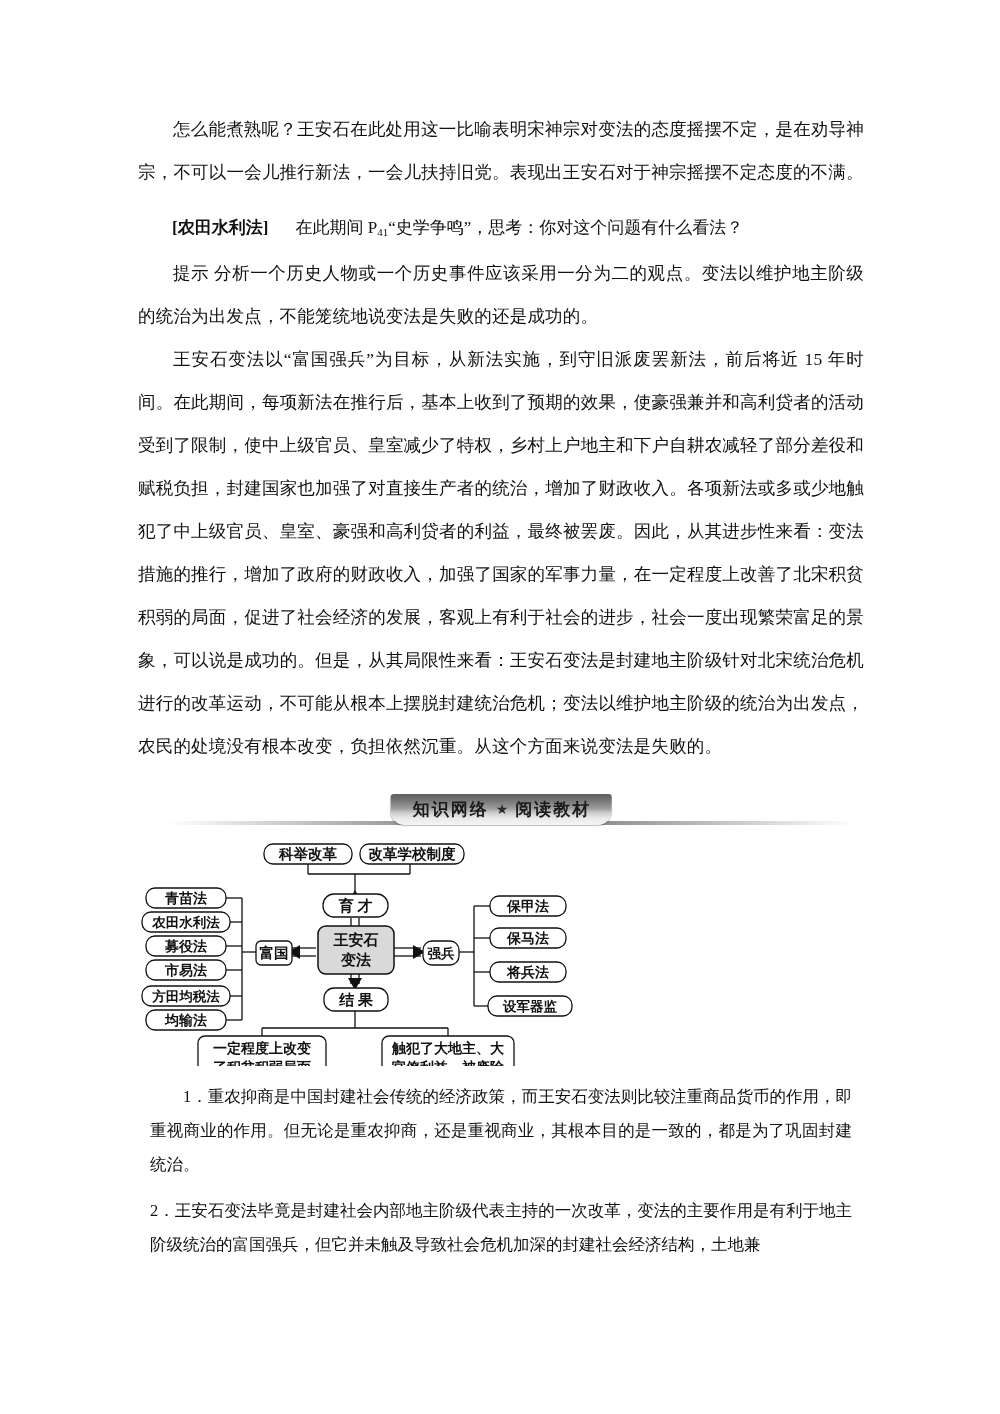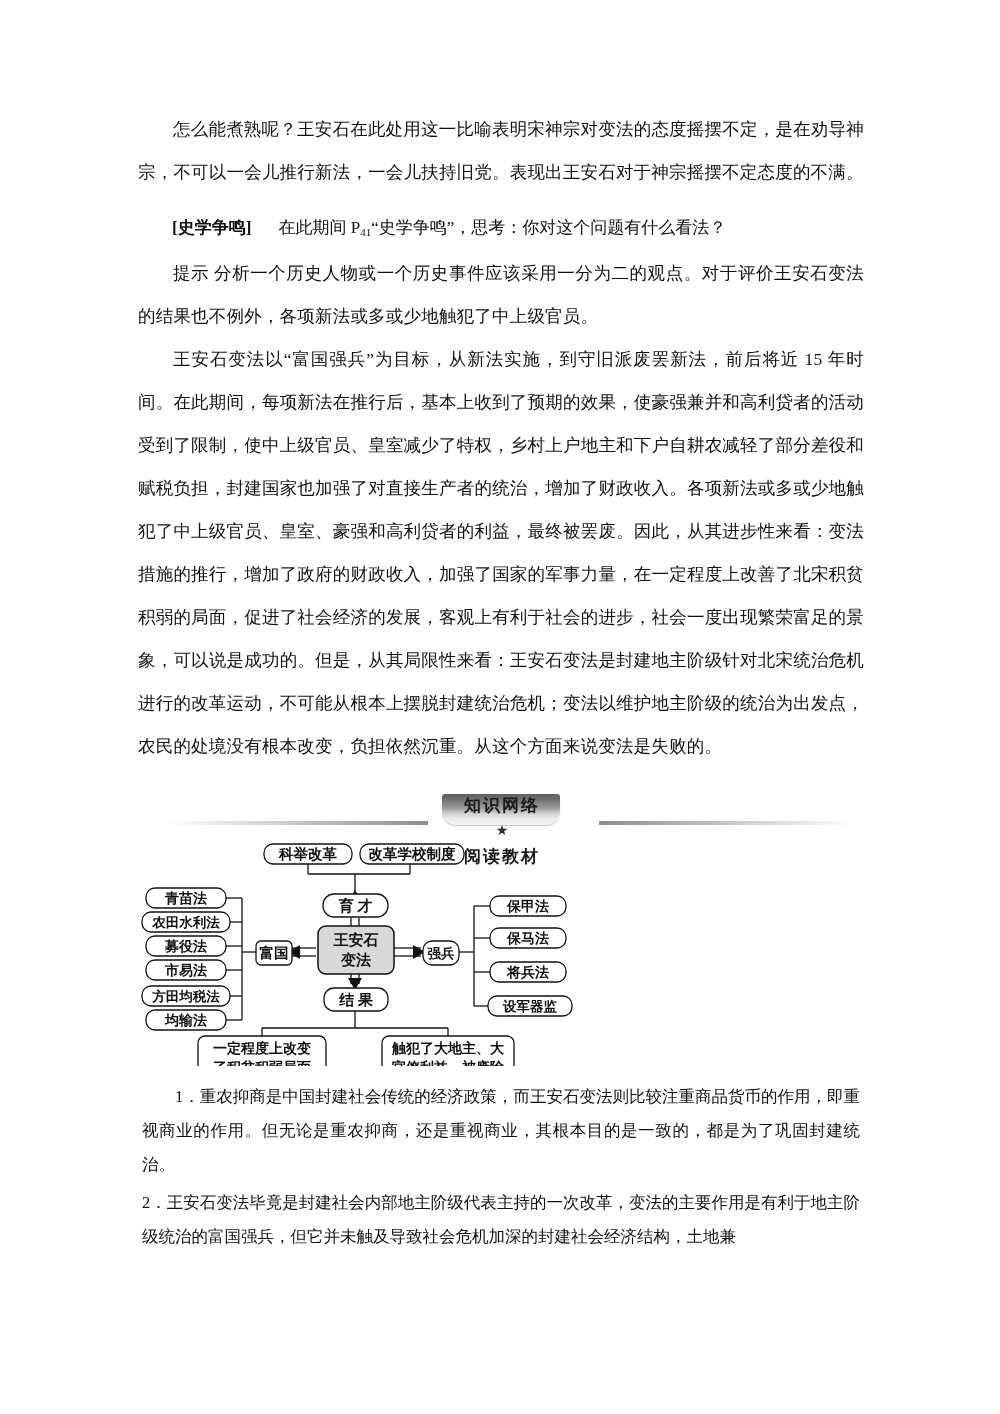--- a/index.html
+++ b/index.html
@@ -81,21 +81,20 @@
     transform: translateX(-50%);
     top: 0;
     height: 31px;
     padding: 0 20px 0 22px;
     display: flex;
     align-items: center;
     gap: 7px;
     background: linear-gradient(to bottom, #5f5f5f 0%, #6e6e6e 16%, #9c9c9c 46%, #cfcfcf 62%, #eaeaea 78%, #f4f4f4 100%);
     border-radius: 3px 3px 14px 14px;
     box-shadow: 0 1px 1px rgba(0,0,0,0.25);
-    flex-direction: column;
   }
   .ribbon .btxt {
     font-family: "Liberation Serif", "DejaVu Serif", serif;
     font-weight: bold;
     font-size: 17px;
     color: #1a1a1a;
     letter-spacing: 2px;
     white-space: nowrap;
   }
   .ribbon .star {
@@ -114,38 +113,38 @@
   }
   .diagram-wrap svg { display: block; }
 
   
   .notes { margin-top: 14px; }
   .note {
     font-size: 16.5px;
     line-height: 34px;
     text-align: justify;
     text-justify: inter-ideograph;
-    margin: 4px;
+    margin: 12px;
   }
   .note.first { text-indent: 2em; }
   .note.second { text-indent: 0; }
 </style>
 </head>
 <body>
 
 <div class="page">
   <div class="content">
 
     <p class="para indent blk">怎么能煮熟呢？王安石在此处用这一比喻表明宋神宗对变法的态度摇摆不定，是在劝导神宗，不可以一会儿推行新法，一会儿扶持旧党。表现出王安石对于神宗摇摆不定态度的不满。</p>
 
     <div class="bracket-line">
-      <span class="tag">[史学争鸣]</span><span class="gap"></span><span>在此期间 P</span><sub class="pg">41</sub><span>“史学争鸣”，思考：你对这个问题有什么看法？</span>
-    </div>
-
-    <p class="para indent hint-block"><span>提示</span>&nbsp;<span>分析一个历史人物或一个历史事件应该采用一分为二的观点。对于评价王安石变法的结果也不例外，各项新法或多或少地触犯了中上级官员。</span></p>
+      <span class="tag">[农田水利法]</span><span class="gap"></span><span>在此期间 P</span><sub class="pg">41</sub><span>“史学争鸣”，思考：你对这个问题有什么看法？</span>
+    </div>
+
+    <p class="para indent hint-block"><span>提示</span>&nbsp;<span>分析一个历史人物或一个历史事件应该采用一分为二的观点。变法以维护地主阶级的统治为出发点，不能笼统地说变法是失败的还是成功的。</span></p>
 
     <p class="para indent big-para">王安石变法以“富国强兵”为目标，从新法实施，到守旧派废罢新法，前后将近 15 年时间。在此期间，每项新法在推行后，基本上收到了预期的效果，使豪强兼并和高利贷者的活动受到了限制，使中上级官员、皇室减少了特权，乡村上户地主和下户自耕农减轻了部分差役和赋税负担，封建国家也加强了对直接生产者的统治，增加了财政收入。各项新法或多或少地触犯了中上级官员、皇室、豪强和高利贷者的利益，最终被罢废。因此，从其进步性来看：变法措施的推行，增加了政府的财政收入，加强了国家的军事力量，在一定程度上改善了北宋积贫积弱的局面，促进了社会经济的发展，客观上有利于社会的进步，社会一度出现繁荣富足的景象，可以说是成功的。但是，从其局限性来看：王安石变法是封建地主阶级针对北宋统治危机进行的改革运动，不可能从根本上摆脱封建统治危机；变法以维护地主阶级的统治为出发点，农民的处境没有根本改变，负担依然沉重。从这个方面来说变法是失败的。</p>
 
     <div class="banner-wrap">
       <div class="rule-left"></div>
       <div class="rule-right"></div>
       <div class="ribbon">
         <span class="btxt">知识网络</span>
         <span class="star">★</span>
         <span class="btxt">阅读教材</span>

